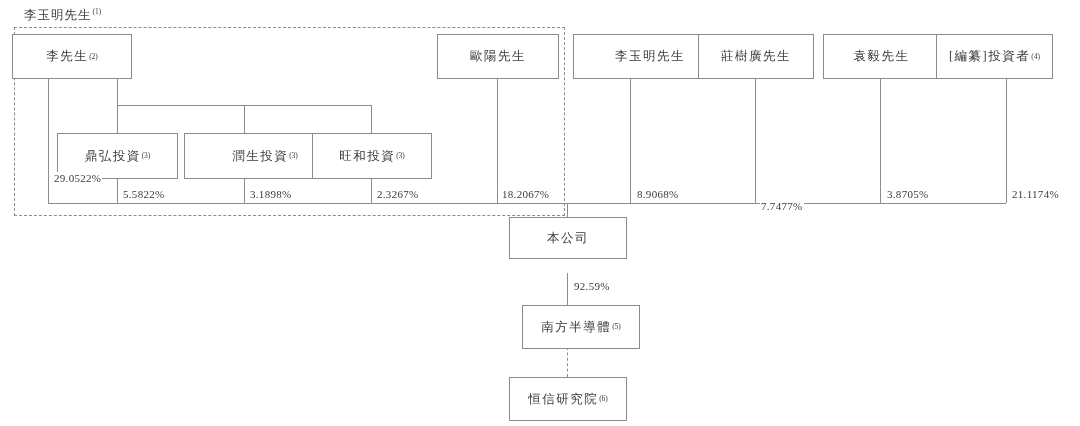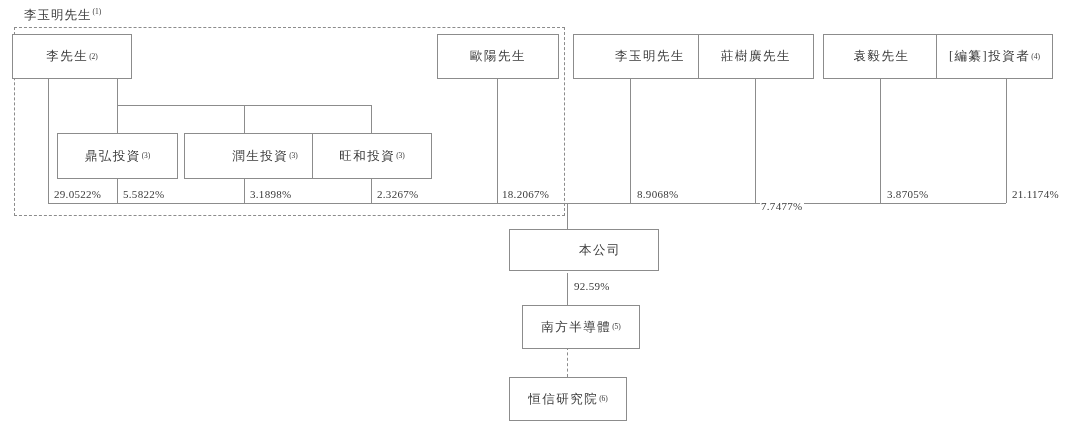--- a/index.html
+++ b/index.html
@@ -77,31 +77,31 @@
   <div class="vline" style="left:497px;top:77px;height:126px;"></div>
   <div class="vline" style="left:630px;top:77px;height:126px;"></div>
   <div class="vline" style="left:755px;top:77px;height:126px;"></div>
   <div class="vline" style="left:880px;top:77px;height:126px;"></div>
   <div class="vline" style="left:1006px;top:77px;height:126px;"></div>
   <div class="hline" style="left:48px;top:203px;width:958px;"></div>
   <div class="vline" style="left:567px;top:203px;height:30px;"></div>
   <div class="vline" style="left:567px;top:273px;height:32px;"></div>
   <div class="vline dashed" style="left:567px;top:347px;height:30px;"></div>
 
-  <div class="pct" style="left:53px;top:188px;">29.0522%</div>
+  <div class="pct" style="left:53px;top:172px;">29.0522%</div>
   <div class="pct" style="left:122px;top:188px;">5.5822%</div>
   <div class="pct" style="left:249px;top:188px;">3.1898%</div>
   <div class="pct" style="left:376px;top:188px;">2.3267%</div>
   <div class="pct" style="left:501px;top:188px;">18.2067%</div>
   <div class="pct" style="left:636px;top:188px;">8.9068%</div>
   <div class="pct" style="left:760px;top:200px;">7.7477%</div>
   <div class="pct" style="left:886px;top:188px;">3.8705%</div>
   <div class="pct" style="left:1011px;top:188px;">21.1174%</div>
 
-  <div class="node" style="left:509px;top:229px;width:116px;height:40px;padding-left:32px;">
+  <div class="node" style="left:509px;top:217px;width:116px;height:40px;">
     <span>本公司</span>
   </div>
   <div class="pct" style="left:573px;top:280px;">92.59%</div>
   <div class="node" style="left:522px;top:305px;width:116px;height:42px;">
     <span>南方半導體</span>
       <sup class="fn">(5)</sup>
   </div>
   <div class="node" style="left:509px;top:377px;width:116px;height:42px;">
     <span>恒信研究院</span>
       <sup class="fn">(6)</sup>

